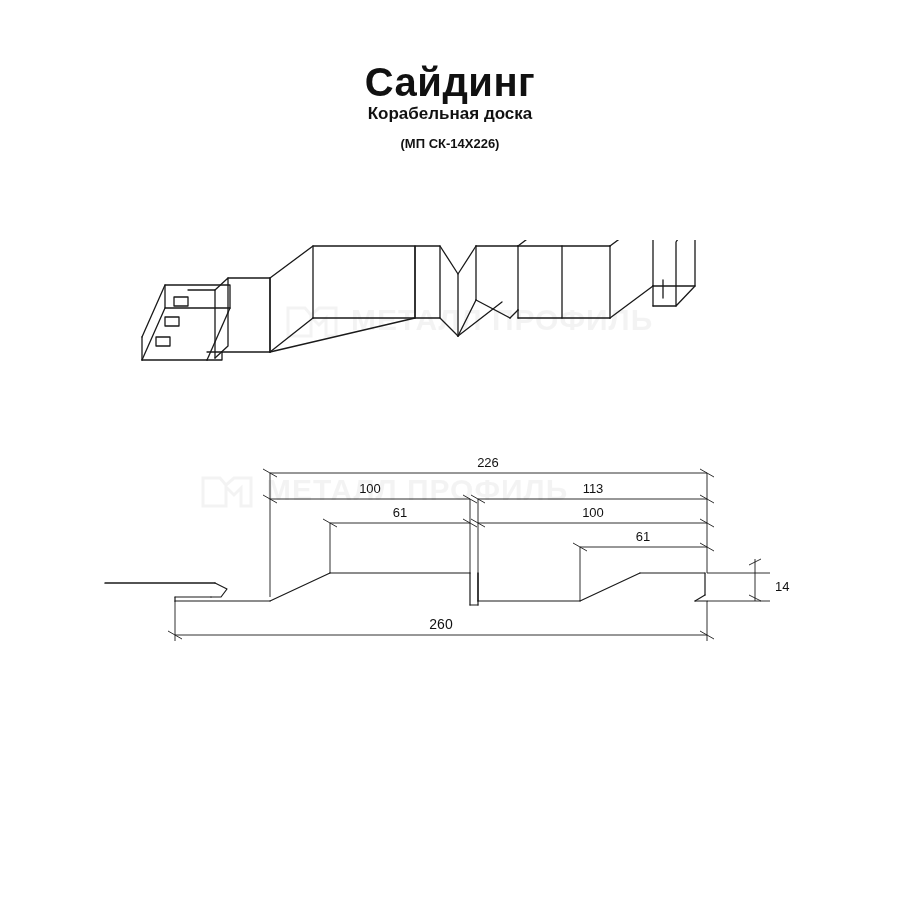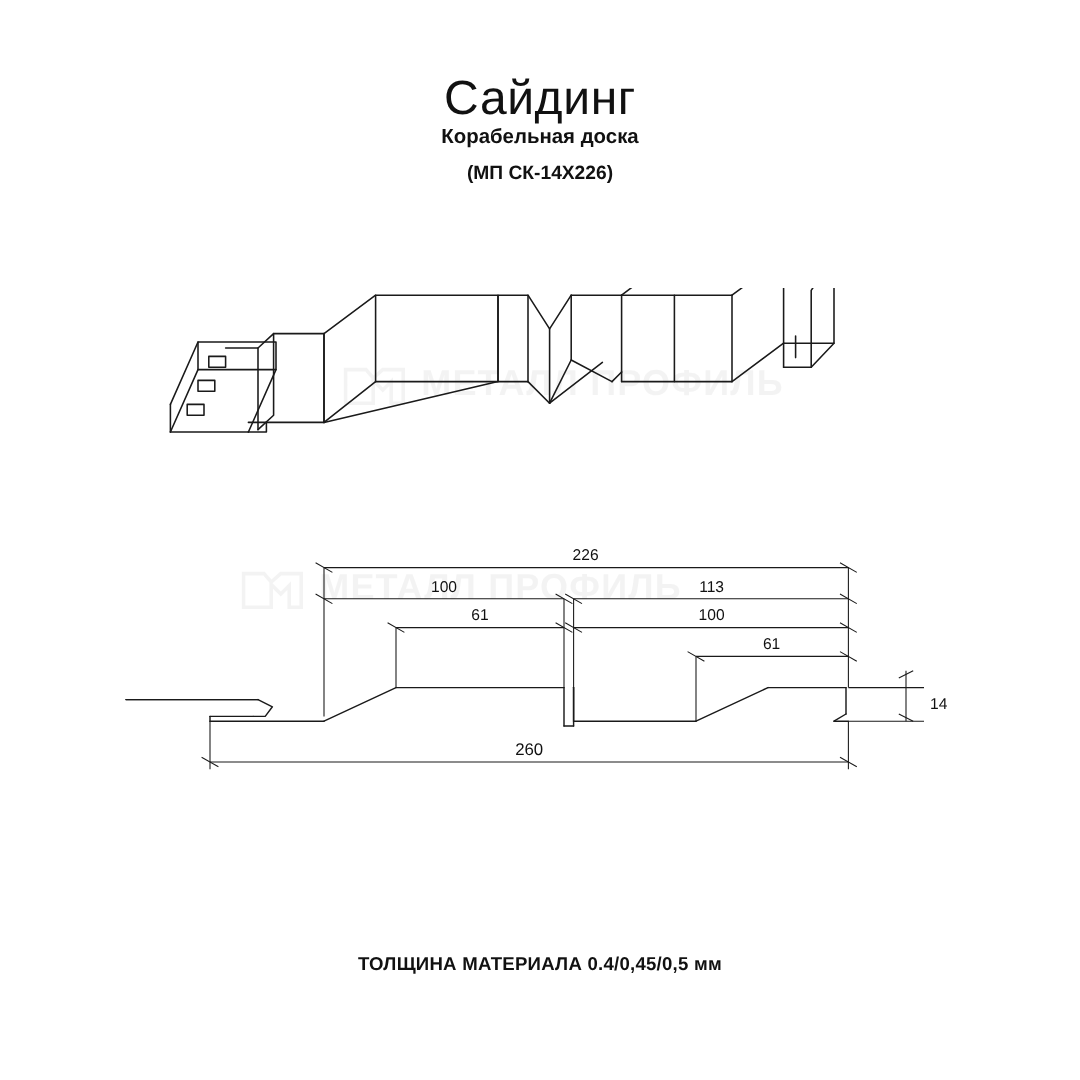--- a/index.html
+++ b/index.html
@@ -25,34 +25,34 @@
   
   .header {
     position: absolute;
     left: 0;
     top: 60px;
     width: 900px;
     text-align: center;
   }
   .title {
     font-size: 40px;
-    font-weight: normal;
+    font-weight: bold;
     letter-spacing: 0.5px;
     line-height: 1.1;
     margin: 0;
     color: #111;
   }
   .subtitle {
     font-size: 17px;
     font-weight: bold;
     margin-top: 0;
     color: #111;
   }
   .code {
-    font-size: 16px;
+    font-size: 13px;
     font-weight: bold;
     margin-top: 12px;
     color: #111;
   }
 
   
   .footer {
     position: absolute;
     left: 0;
     top: 795px;
@@ -243,15 +243,14 @@
     <text x="393" y="12" text-anchor="middle" font-size="13">226</text>
     <text x="275" y="38" text-anchor="middle" font-size="13">100</text>
     <text x="498" y="38" text-anchor="middle" font-size="13">113</text>
     <text x="305" y="62" text-anchor="middle" font-size="13">61</text>
     <text x="498" y="62" text-anchor="middle" font-size="13">100</text>
     <text x="548" y="86" text-anchor="middle" font-size="13">61</text>
     <text x="346" y="174" text-anchor="middle" font-size="14">260</text>
     <text x="680" y="136" text-anchor="start" font-size="13">14</text>
   </svg>
 
-  <div class="footer">ТОЛЩИНА МАТЕРИАЛА 0.4/0,45/0,5 мм</div>
 
 </div>
 
 </body></html>

